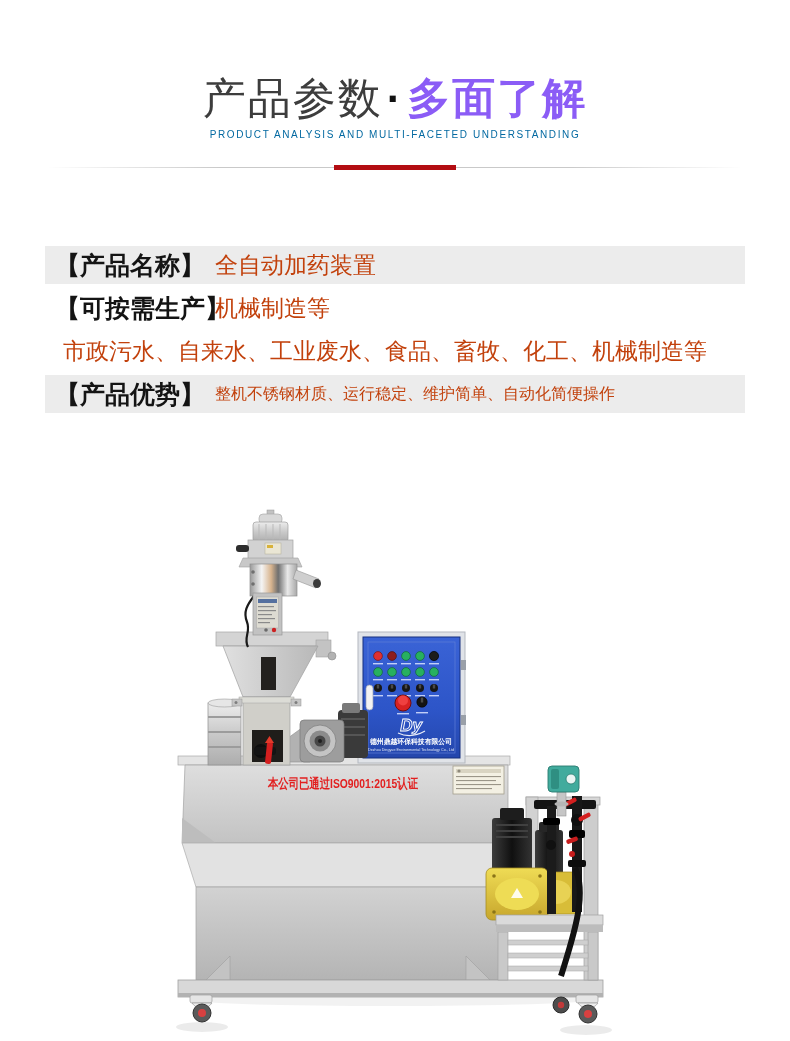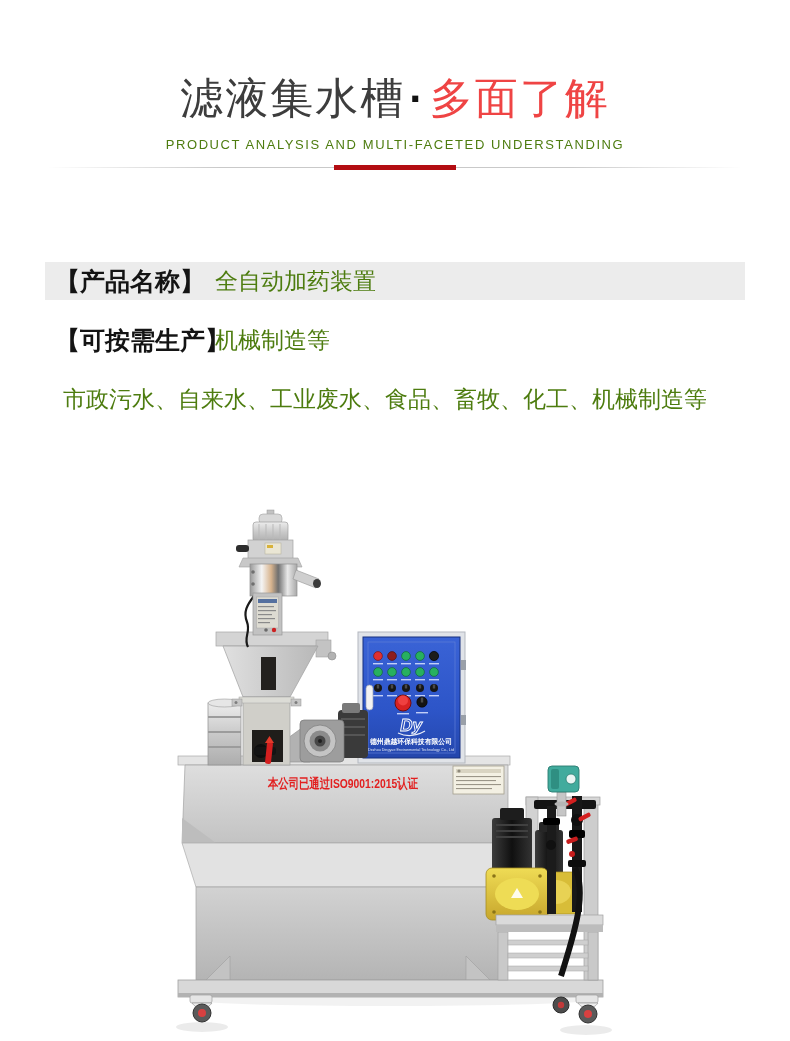--- a/index.html
+++ b/index.html
@@ -6,59 +6,63 @@
   body{
     width:790px;height:1041px;background:#ffffff;position:relative;overflow:hidden;
     font-family:"Liberation Sans","DejaVu Sans",sans-serif;
     -webkit-font-smoothing:antialiased;
   }
   
   .hdr{position:absolute;top:74px;left:0;right:0;text-align:center;}
   .hdr-title{font-size:43px;line-height:1.15;letter-spacing:2px;color:#0d0d0d;white-space:nowrap;}
   .hdr-title .lite{font-weight:400;color:#3d3d3d;}
   .hdr-title .dot{font-weight:700;color:#111;margin:0 4px;}
-  .hdr-title .bold{font-weight:400;color:#ef4444;}
-  .hdr-sub{margin-top:14px;font-size:13px;letter-spacing:1.6px;color:#4d7c0f;font-weight:400;}
+  .hdr-title .bold{font-weight:700;color:#8b5cf6;}
+  .hdr-sub{margin-top:6px;font-size:10px;letter-spacing:1.6px;color:#0369a1;font-weight:400;}
   .divider{position:absolute;top:167px;left:0;right:0;height:1px;
     background:linear-gradient(90deg,rgba(200,200,200,0) 6%,#c9c9c9 28%,#c9c9c9 72%,rgba(200,200,200,0) 94%);}
   .divider .redbar{position:absolute;left:50%;top:-2px;width:122px;height:5px;margin-left:-61px;background:#b30d12;}
   
   .spec{position:absolute;top:241px;left:45px;width:700px;}
-  .spec-row{display:flex;align-items:center;height:38px;margin:21px 0;padding-left:10px;background:transparent;}
+  .spec-row{display:flex;align-items:center;height:38px;margin:5px 0;padding-left:10px;background:transparent;}
   .spec-row.alt{background:#ececec;}
   .spec-label{width:152px;flex:0 0 152px;font-size:25px;font-weight:700;color:#141414;white-space:nowrap;}
-  .spec-value{margin-left:8px;font-size:23px;color:#4d7c0f;white-space:nowrap;}
+  .spec-value{margin-left:8px;font-size:23px;color:#c2410c;white-space:nowrap;}
   .spec-row:nth-child(4) .spec-value{font-size:16px;}
   .spec-row:nth-child(5) .spec-value{font-size:21px;}
   
   .machine{position:absolute;top:500px;left:120px;width:560px;height:540px;}
   svg text{font-family:"Liberation Sans","DejaVu Sans",sans-serif;}
 </style>
 </head>
 <body>
 
 <div class="hdr">
-  <div class="hdr-title"><span class="lite">滤液集水槽</span><span class="dot">·</span><span class="bold">多面了解</span></div>
+  <div class="hdr-title"><span class="lite">产品参数</span><span class="dot">·</span><span class="bold">多面了解</span></div>
   <div class="hdr-sub">PRODUCT ANALYSIS AND MULTI-FACETED UNDERSTANDING</div>
 </div>
 <div class="divider">
   <div class="redbar"></div>
 </div>
 
 <div class="spec">
   <div class="spec-row alt">
     <span class="spec-label">【产品名称】</span>
     <span class="spec-value">全自动加药装置</span>
   </div>
   <div class="spec-row">
     <span class="spec-label">【可按需生产】</span>
     <span class="spec-value">机械制造等</span>
   </div>
   <div class="spec-row">
     <span class="spec-value">市政污水、自来水、工业废水、食品、畜牧、化工、机械制造等</span>
+  </div>
+  <div class="spec-row alt">
+    <span class="spec-label">【产品优势】</span>
+    <span class="spec-value">整机不锈钢材质、运行稳定、维护简单、自动化简便操作</span>
   </div>
 </div>
 
 <div class="machine">
 <svg width="560" height="540" viewBox="0 0 560 540">
   <defs>
     <linearGradient id="gSilverV" x1="0" y1="0" x2="0" y2="1">
       <stop offset="0" stop-color="#ececec"></stop>
           <stop offset="0.5" stop-color="#c9c9c9"></stop>
           <stop offset="1" stop-color="#adadad"></stop>

